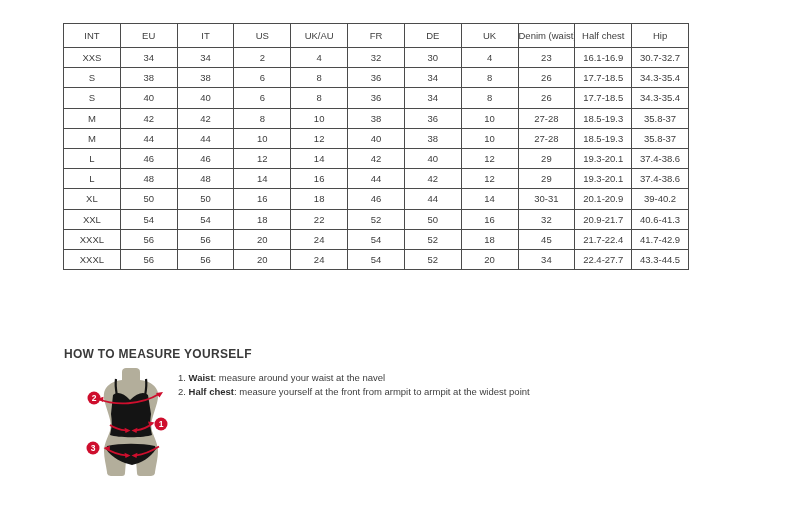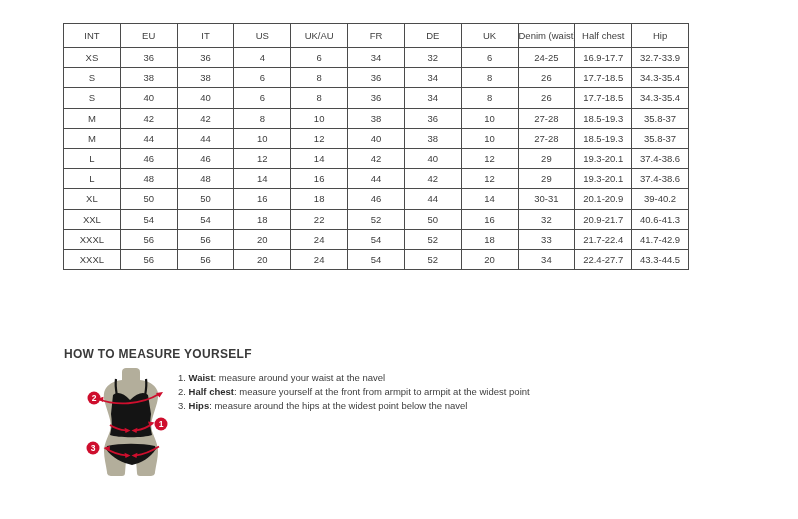--- a/index.html
+++ b/index.html
@@ -46,31 +46,31 @@
         <th>FR</th>
         <th>DE</th>
         <th>UK</th>
         <th>Denim (waist)</th>
         <th>Half chest</th>
         <th>Hip</th>
       </tr>
     </thead>
   <tbody>
       <tr>
-        <td>XS</td>
-        <td>36</td>
-        <td>36</td>
+        <td>XXS</td>
+        <td>34</td>
+        <td>34</td>
+        <td>2</td>
         <td>4</td>
-        <td>6</td>
-        <td>34</td>
         <td>32</td>
-        <td>6</td>
-        <td>24-25</td>
-        <td>16.9-17.7</td>
-        <td>32.7-33.9</td>
+        <td>30</td>
+        <td>4</td>
+        <td>23</td>
+        <td>16.1-16.9</td>
+        <td>30.7-32.7</td>
       </tr>
       <tr>
         <td>S</td>
         <td>38</td>
         <td>38</td>
         <td>6</td>
         <td>8</td>
         <td>36</td>
         <td>34</td>
         <td>8</td>
@@ -171,21 +171,21 @@
       </tr>
       <tr>
         <td>XXXL</td>
         <td>56</td>
         <td>56</td>
         <td>20</td>
         <td>24</td>
         <td>54</td>
         <td>52</td>
         <td>18</td>
-        <td>33</td>
+        <td>45</td>
         <td>21.7-22.4</td>
         <td>41.7-42.9</td>
       </tr>
       <tr>
         <td>XXXL</td>
         <td>56</td>
         <td>56</td>
         <td>20</td>
         <td>24</td>
         <td>54</td>
@@ -257,17 +257,13 @@
 
 <div class="steps">
   <div class="step">
     <span>1.</span>
     <b>Waist</b><span>: measure around your waist at the navel</span>
   </div>
   <div class="step">
     <span>2.</span>
     <b>Half chest</b><span>: measure yourself at the front from armpit to armpit at the widest point</span>
   </div>
-  <div class="step">
-    <span>3.</span>
-    <b>Hips</b><span>: measure around the hips at the widest point below the navel</span>
-  </div>
 </div>
 
 </body></html>

